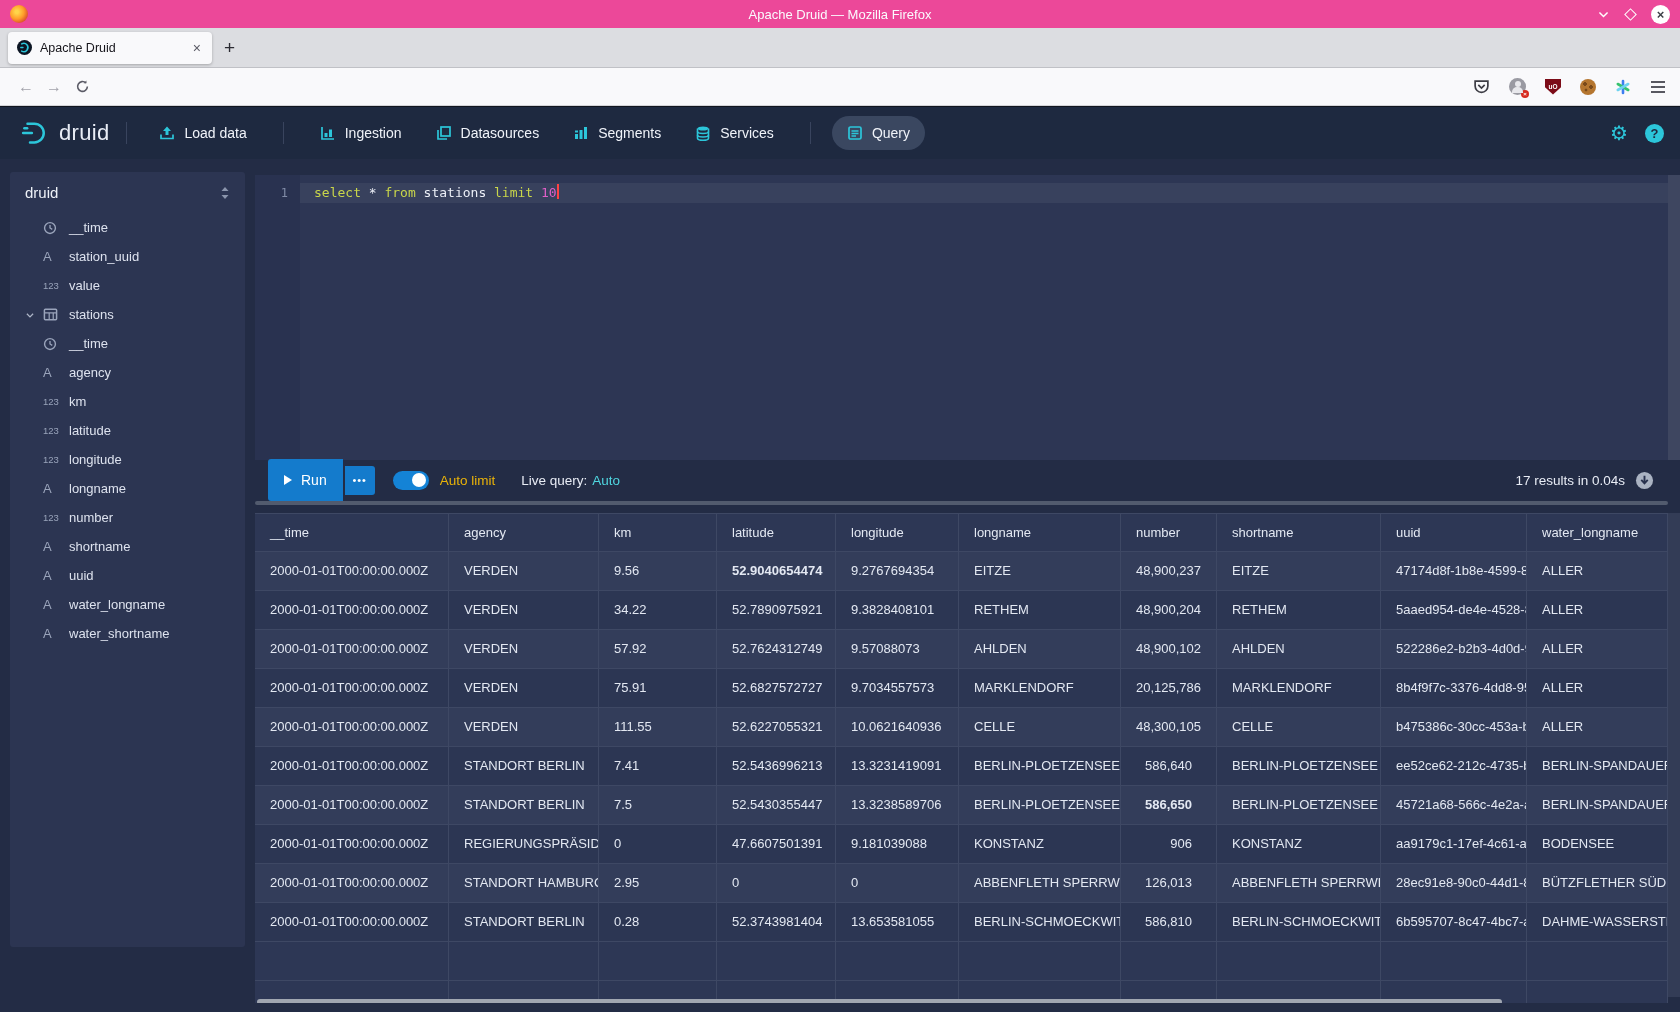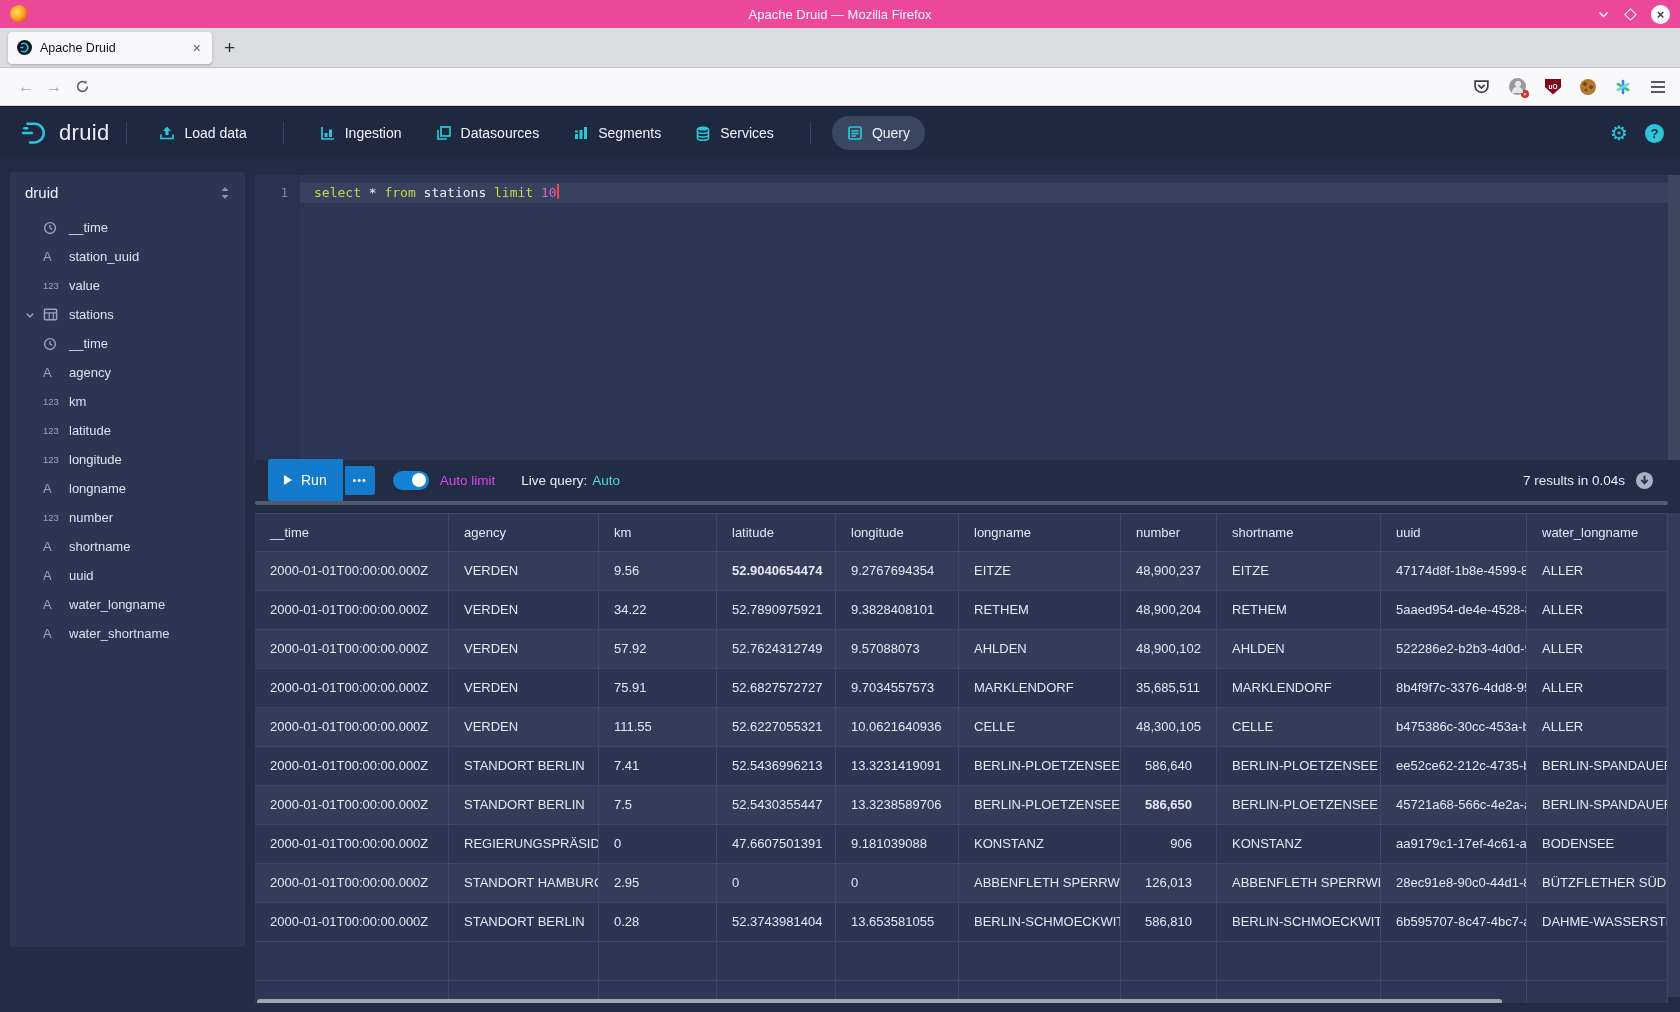--- a/index.html
+++ b/index.html
@@ -82,21 +82,21 @@
   .vtrack-table { position:absolute; right:0; top:354px; width:12px; height:484px; background:#333c56; }
 
   .runbar { position:absolute; left:0; top:304px; width:1413px; height:34px; display:flex; align-items:center; padding-left:13px; }
   .btn-run { background:#147bcc; color:#fff; height:42px; border-radius:3px 0 0 3px; display:flex; align-items:center; gap:9px;
              padding:16px 16px; font-size:14px; }
   .play { width:0; height:0; border-left:8px solid #fff; border-top:5px solid transparent; border-bottom:5px solid transparent; }
   .btn-more { background:#147bcc; color:#fff; height:29px; width:30px; border-radius:0 3px 3px 0; margin-left:2px;
               display:flex; align-items:center; justify-content:center; font-size:11px; letter-spacing:1px; }
   .switch { margin-left:18px; width:36px; height:19px; border-radius:10px; background:#1483d6; position:relative; }
   .knob { position:absolute; right:2.5px; top:2.5px; width:14px; height:14px; border-radius:50%; background:#fff; }
-  .rb-label { margin-left:11px; color:#d946ef; font-size:13.5px; }
+  .rb-label { margin-left:11px; color:#eab308; font-size:13.5px; }
   .live-label { margin-left:26px; color:#e8ecf5; font-size:13.5px; }
   .live-value { color:#4fd6e0; margin-left:5px; }
   .results-summary { margin-left:auto; color:#e8ecf5; font-size:13.5px; }
   .dl-icon { margin:0 14px 0 10px; display:flex; }
 
   .resizer { position:absolute; left:0; top:342px; width:1413px; height:4px; border-radius:2px; background:#525b6e; }
 
   .results { position:absolute; left:0; top:354px; width:1413px; bottom:0; background:#2d3755; }
   .thead, .trow { display:flex; }
   .cell { height:39px; line-height:38px; padding:0 4px 0 15px; font-size:13px; color:#e3e8f2; white-space:nowrap; overflow:hidden;
@@ -397,21 +397,21 @@
       </div>
       <div class="btn-more">
           <span>•••</span>
         </div>
       <div class="switch">
           <div class="knob"></div>
         </div>
       <span class="rb-label">Auto limit</span>
       <span class="live-label">Live query:</span>
       <span class="rb-label live-value">Auto</span>
-      <span class="results-summary">7 results in 0.04s</span>
+      <span class="results-summary">17 results in 0.04s</span>
       <span class="dl-icon">
         <svg width="19" height="19" viewBox="0 0 20 20">
             <circle cx="10" cy="10" r="9" fill="#aab3c2"></circle>
             <path d="M10 5v7M6.6 9.4L10 13l3.4-3.6" fill="none" stroke="#28324e" stroke-width="2"></path>
           </svg>
       </span>
     </div>
 
     <div class="resizer"></div>
 
@@ -465,21 +465,21 @@
             <div class="cell" style="width: 146px;">522286e2-b2b3-4d0d-9a8</div>
             <div class="cell" style="width: 141px;">ALLER</div>
           </div>
           <div class="trow even">
             <div class="cell" style="width: 194px;">2000-01-01T00:00:00.000Z</div>
             <div class="cell" style="width: 150px;">VERDEN</div>
             <div class="cell" style="width: 118px;">75.91</div>
             <div class="cell" style="width: 119px;">52.6827572727</div>
             <div class="cell" style="width: 123px;">9.7034557573</div>
             <div class="cell" style="width: 162px;">MARKLENDORF</div>
-            <div class="cell num" style="width: 96px;">35,685,511</div>
+            <div class="cell num" style="width: 96px;">20,125,786</div>
             <div class="cell" style="width: 164px;">MARKLENDORF</div>
             <div class="cell" style="width: 146px;">8b4f9f7c-3376-4dd8-95c</div>
             <div class="cell" style="width: 141px;">ALLER</div>
           </div>
           <div class="trow odd">
             <div class="cell" style="width: 194px;">2000-01-01T00:00:00.000Z</div>
             <div class="cell" style="width: 150px;">VERDEN</div>
             <div class="cell" style="width: 118px;">111.55</div>
             <div class="cell" style="width: 119px;">52.6227055321</div>
             <div class="cell" style="width: 123px;">10.0621640936</div>

